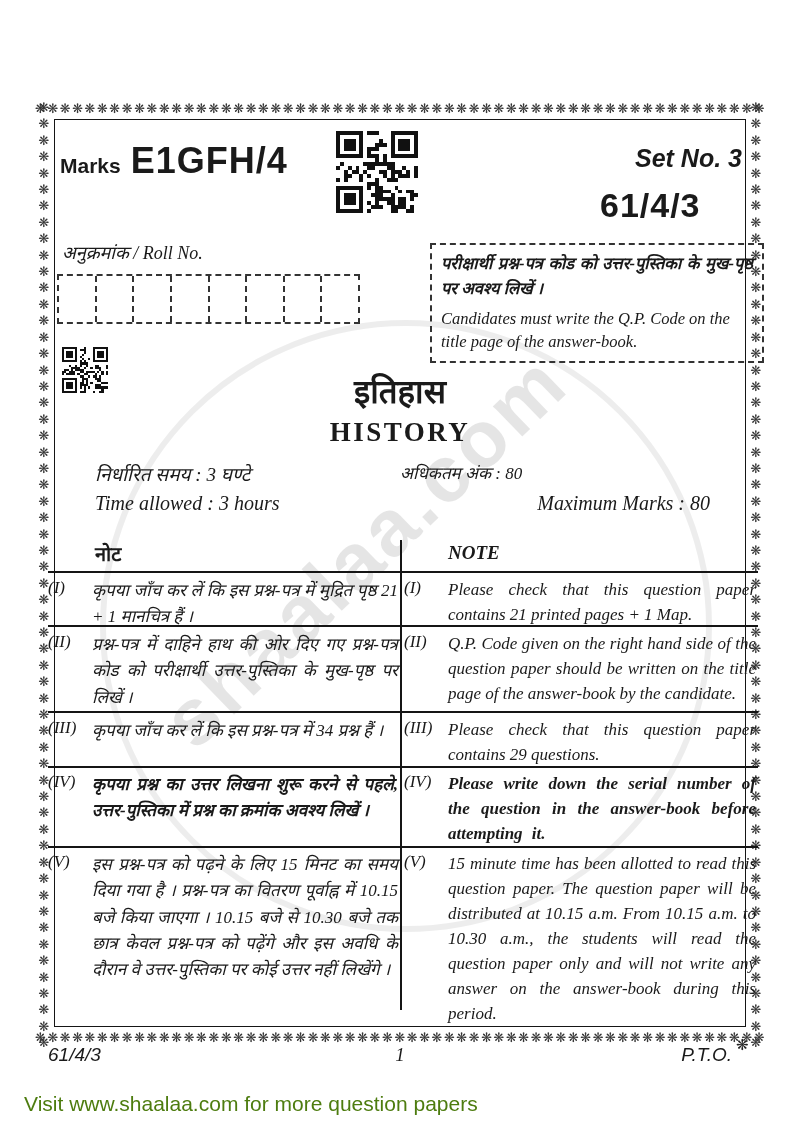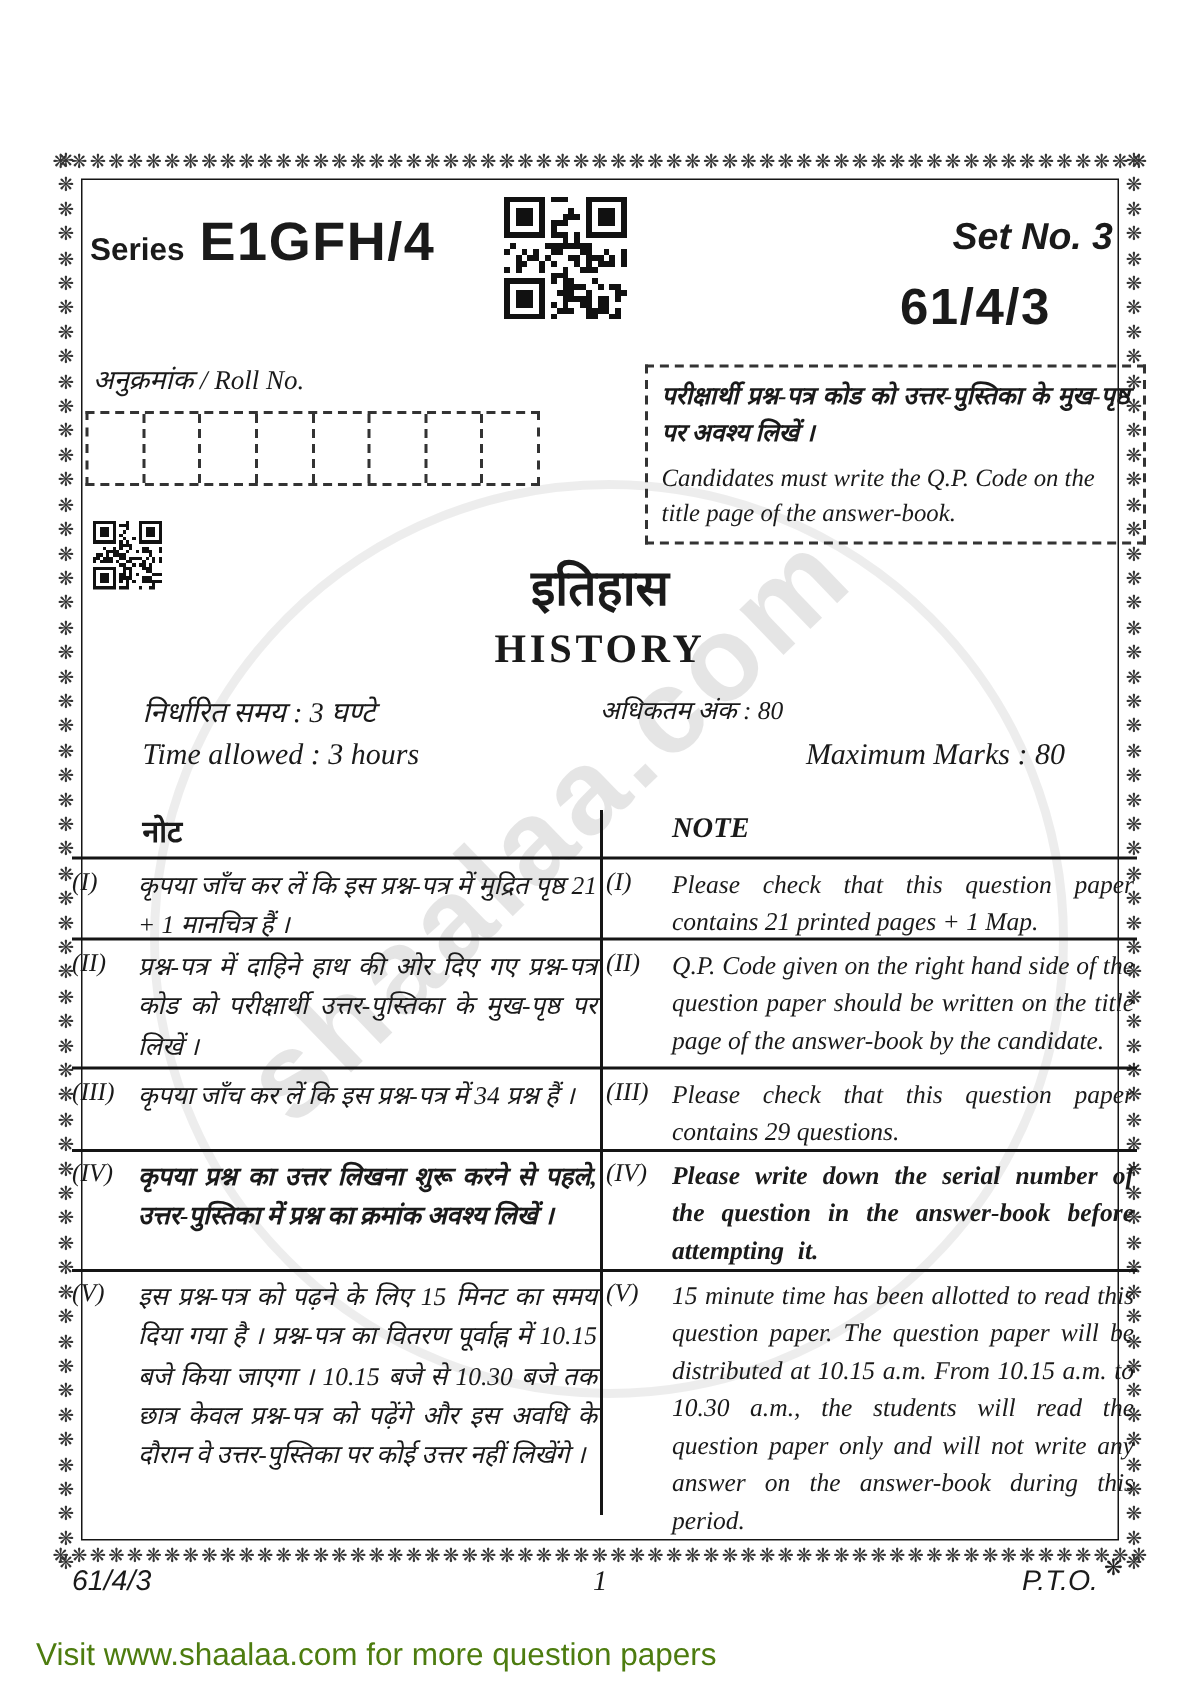--- a/index.html
+++ b/index.html
@@ -103,21 +103,21 @@
   <div class="ornament vertical left">❋❋❋❋❋❋❋❋❋❋❋❋❋❋❋❋❋❋❋❋❋❋❋❋❋❋❋❋❋❋❋❋❋❋❋❋❋❋❋❋❋❋❋❋❋❋❋❋❋❋❋❋❋❋❋❋❋❋❋❋❋❋❋❋❋❋❋❋❋❋</div>
   <div class="ornament vertical right">❋❋❋❋❋❋❋❋❋❋❋❋❋❋❋❋❋❋❋❋❋❋❋❋❋❋❋❋❋❋❋❋❋❋❋❋❋❋❋❋❋❋❋❋❋❋❋❋❋❋❋❋❋❋❋❋❋❋❋❋❋❋❋❋❋❋❋❋❋❋</div>
   <div class="inner-rule"></div>
 
   <div class="wm-circle"></div>
   <div class="wm-text">shaalaa.com</div>
 
   <div class="content">
 
     <div class="abs series">
-      <span class="word">Series</span>
+      <span class="word">Marks</span>
       <span class="code">E1GFH/4</span>
     </div>
     <div class="abs qr-large">
         <svg viewBox="0 0 21 21" shape-rendering="crispEdges" xmlns="http://www.w3.org/2000/svg">
           <rect width="21" height="21" fill="#fff"></rect>
           <rect x="8" y="0" width="1" height="1" fill="#111"></rect>
           <rect x="9" y="0" width="1" height="1" fill="#111"></rect>
           <rect x="10" y="0" width="1" height="1" fill="#111"></rect>
           <rect x="11" y="2" width="1" height="1" fill="#111"></rect>
           <rect x="10" y="3" width="1" height="1" fill="#111"></rect>

